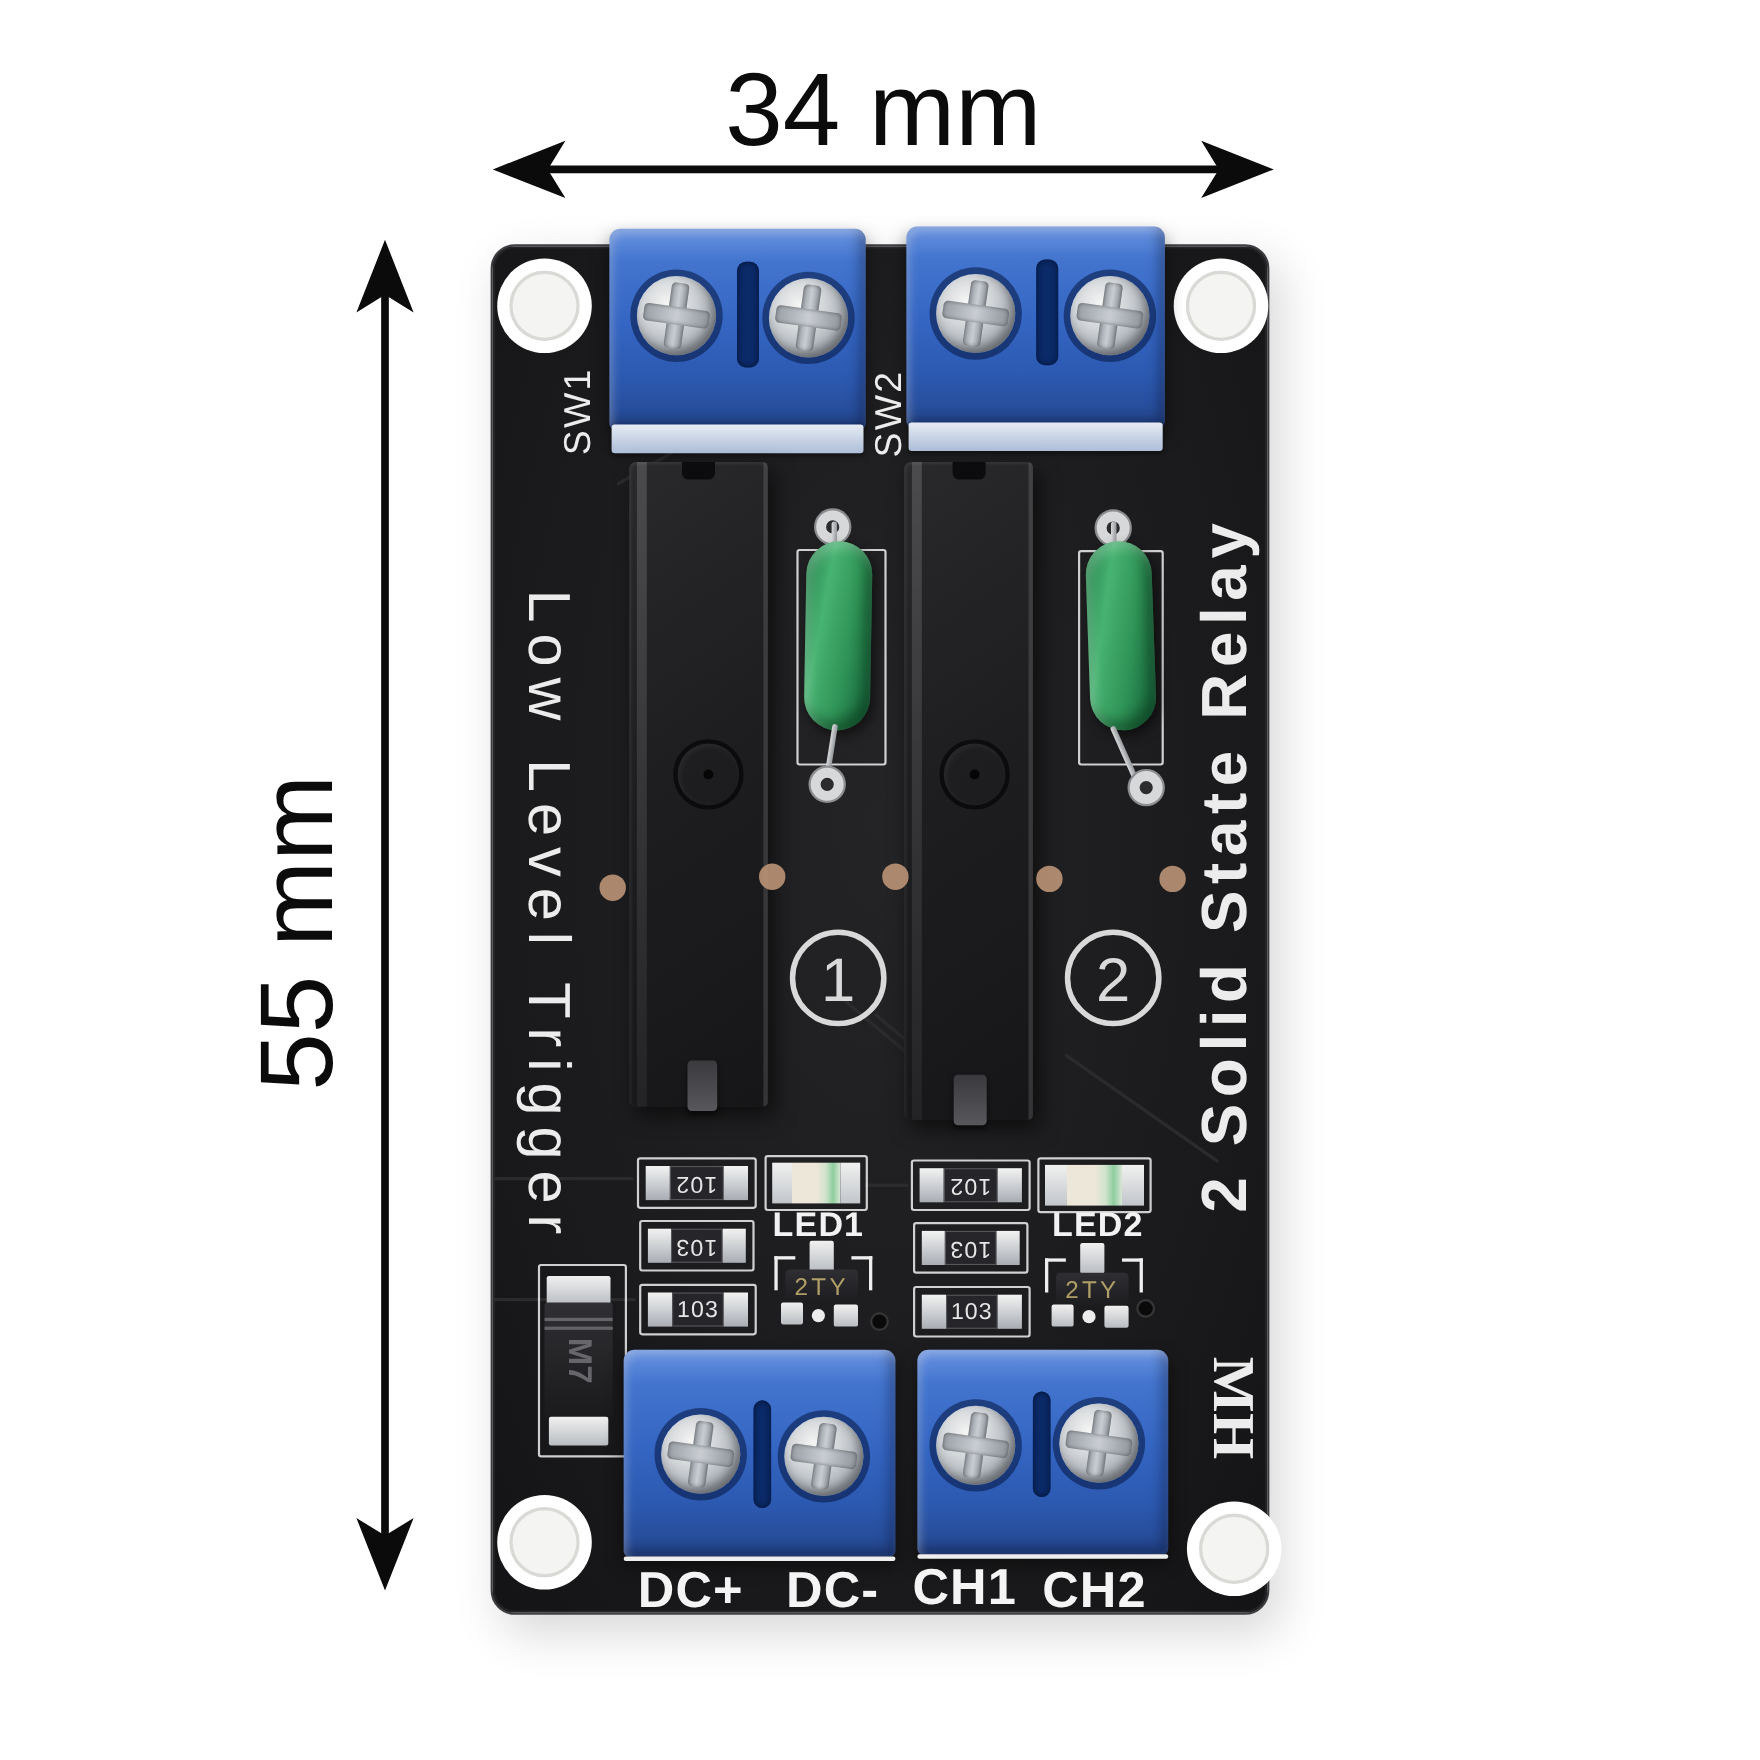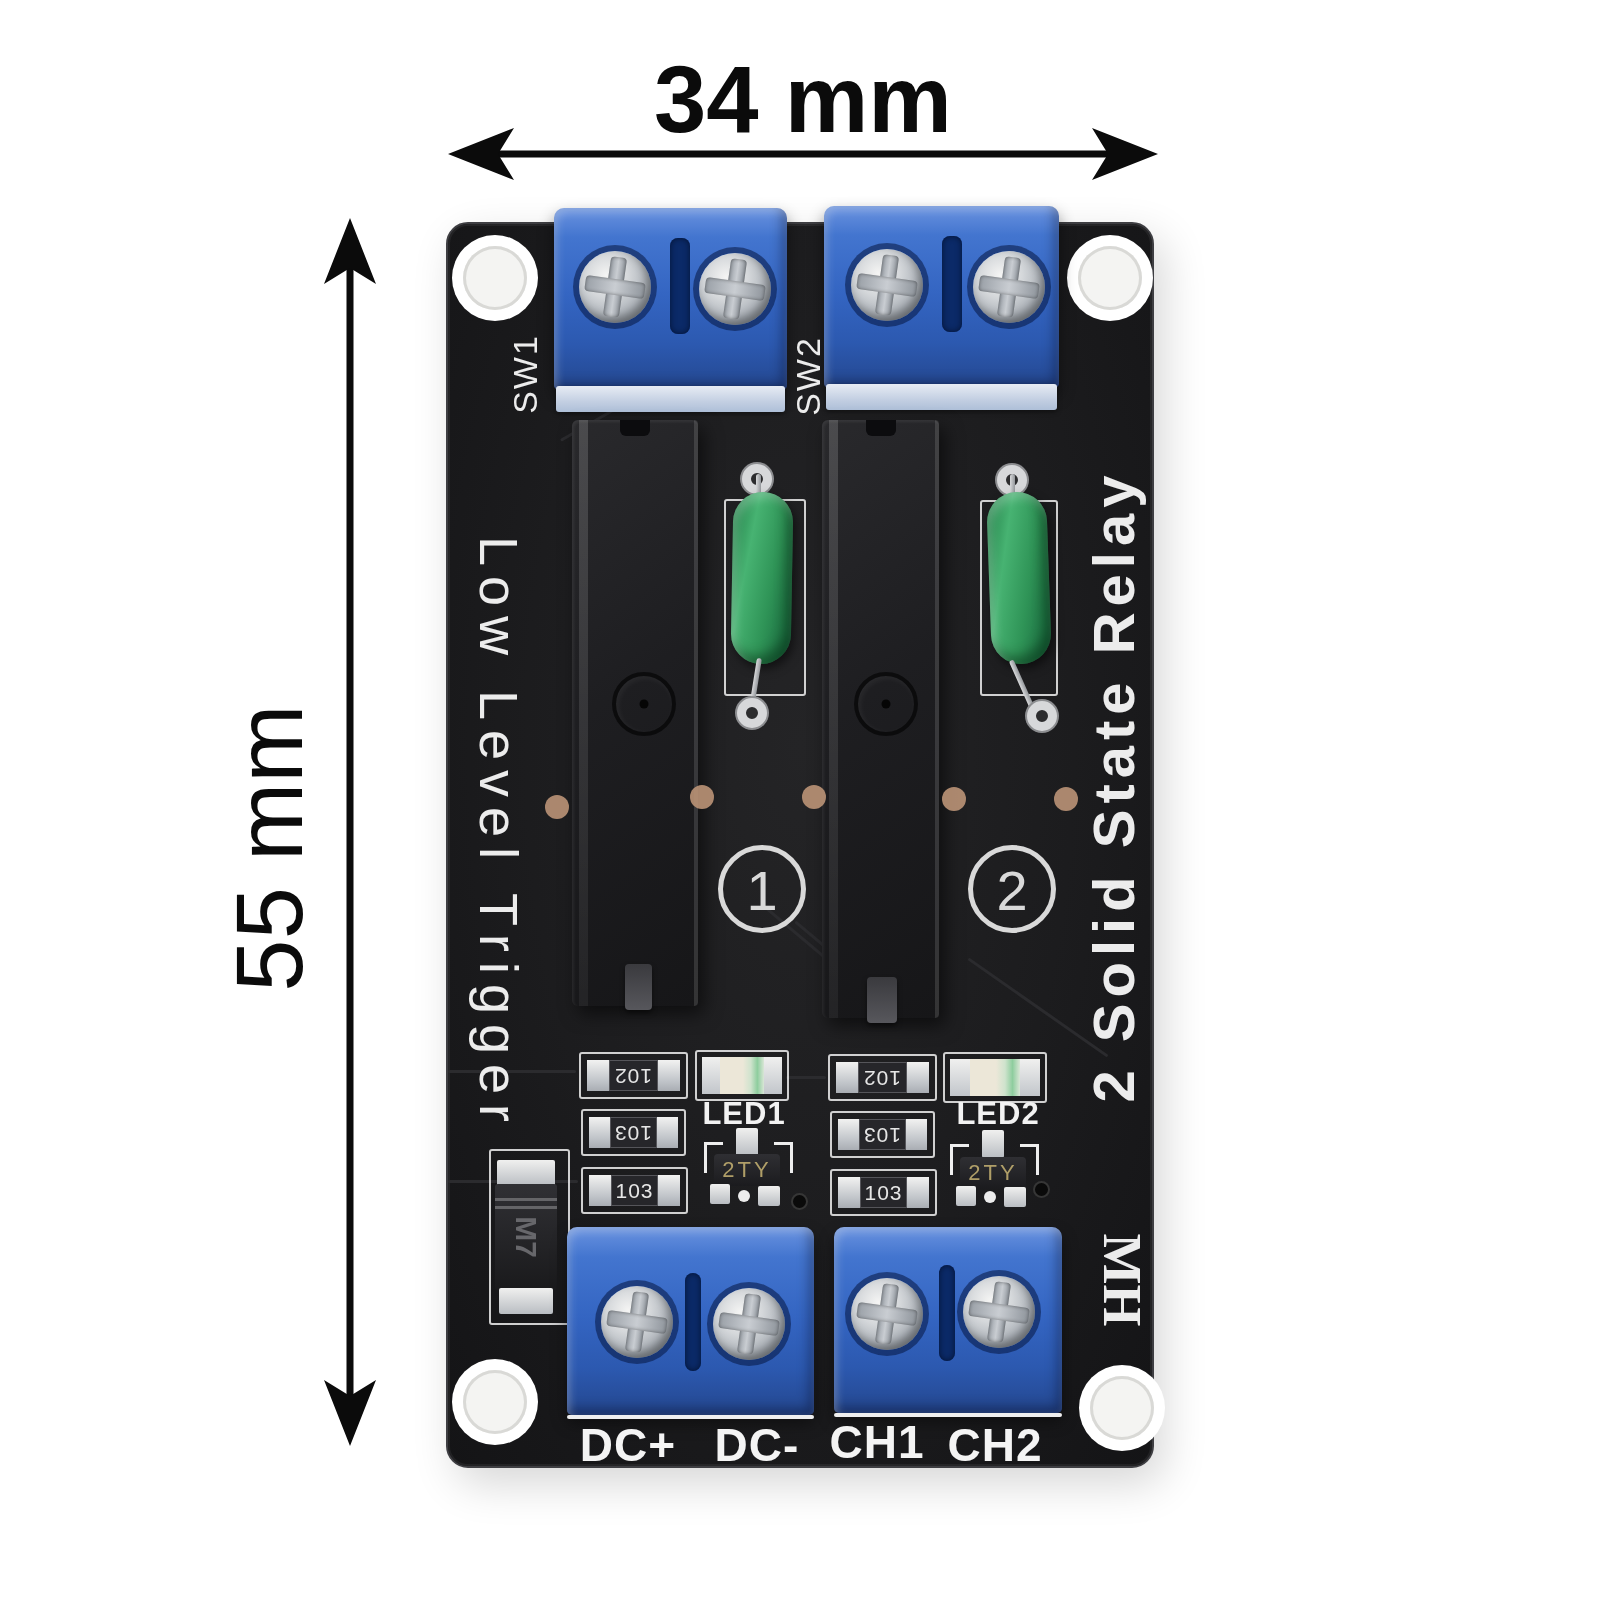--- a/index.html
+++ b/index.html
@@ -95,21 +95,21 @@
   
   .vtext{position:absolute;text-align:center;color:#ececec;}
   .white-line{position:absolute;background:#efefef;border-radius:2px;}
   .blabel{position:absolute;color:#f4f4f4;font-size:46px;font-weight:bold;text-align:center;letter-spacing:1px;}
 </style>
 </head>
 <body>
 
 <div class="canvas">
 
-  <div class="dim-label" style="left:593px;top:46px;width:420px;font-weight:bold;">34 mm</div>
+  <div class="dim-label" style="left:593px;top:46px;width:420px;">34 mm</div>
   <div class="dim-label" style="left:60px;top:793px;width:420px;height:110px;line-height:110px;transform:rotate(-90deg);">55 mm</div>
 
   <svg class="dim-svg" width="1600" height="1600">
 
     <line x1="468" y1="154" x2="1140" y2="154" stroke="#0b0b0b" stroke-width="7"></line>
     <polygon points="448,154 514,128 498,154 514,180" fill="#0b0b0b"></polygon>
     <polygon points="1158,154 1092,128 1108,154 1092,180" fill="#0b0b0b"></polygon>
 
     <line x1="350" y1="238" x2="350" y2="1426" stroke="#0b0b0b" stroke-width="7"></line>
     <polygon points="350,218 324,284 350,268 376,284" fill="#0b0b0b"></polygon>

